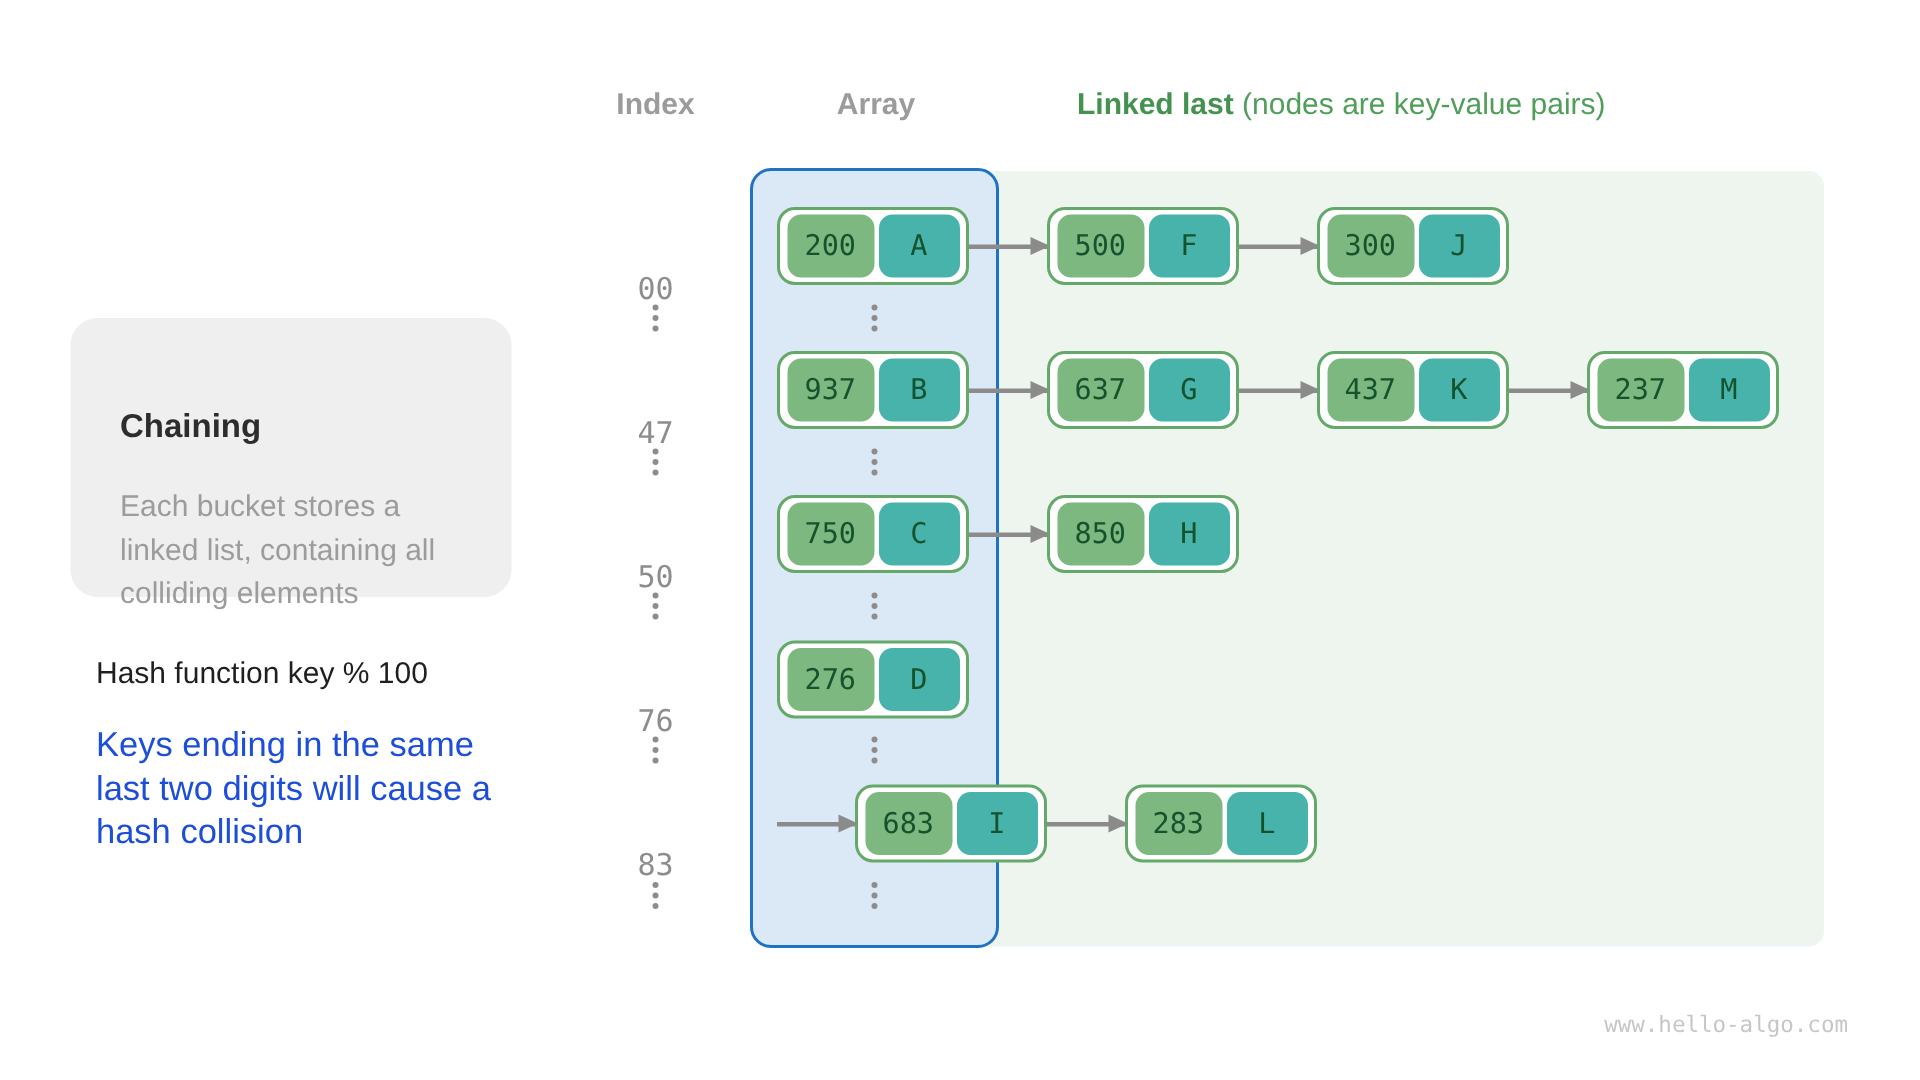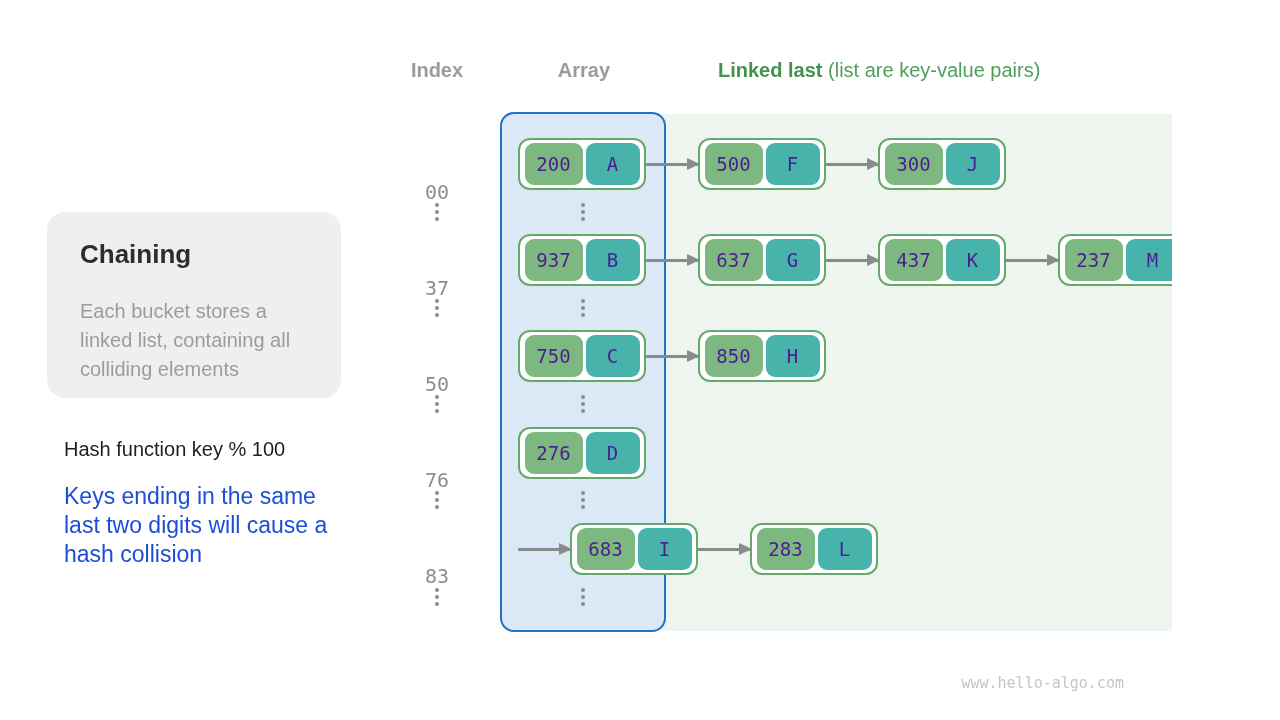--- a/index.html
+++ b/index.html
@@ -1,17 +1,17 @@
 <!DOCTYPE html>
 <html><head>
 <meta charset="utf-8">
 <style>
   html,body { margin:0; padding:0; background:#ffffff; }
   .canvas {
-    position:relative; width:1172px; height:720px; background:#ffffff;
+    position:relative; width:1280px; height:720px; background:#ffffff;
     font-family:"Liberation Sans", sans-serif; overflow:hidden;
   }
 
   
   .col-header {
     position:absolute; top:57px; font-size:20px; font-weight:bold;
     color:#9b9b9b; text-align:center; width:140px; line-height:26px;
   }
   .hdr-index { left:367px; }
   .hdr-array { left:514px; }
@@ -20,21 +20,21 @@
     color:#4f9e5a; white-space:nowrap;
   }
   .hdr-ll .bold { font-weight:bold; color:#43934f; }
 
   
   .info-box {
     position:absolute; left:47px; top:212px; width:294px; height:186px;
     background:#efefef; border-radius:18px; box-sizing:border-box;
     padding:27px 20px 0 33px;
   }
-  .info-title { font-size:26px; font-weight:bold; color:#2d2d2d; }
+  .info-title { font-size:22px; font-weight:bold; color:#2d2d2d;margin-top:32px; }
   .info-body  { margin-top:27px; font-size:20px; color:#9c9c9c; line-height:29px; width:242px; }
 
   .hash-title {
     position:absolute; left:64px; top:436px; font-size:20px; color:#1f1f1f; line-height:26px;text-align:right;
   }
   .hash-body {
     position:absolute; left:64px; top:482px; font-size:23px; color:#1d4ed8;
     line-height:29px; width:272px;
   }
 
@@ -73,21 +73,21 @@
   .chain-row { position:absolute; left:518px; display:flex; align-items:center; }
   .r0{top:138px}.r1{top:234px}.r2{top:330px}.r3{top:427px}.r4{top:523px}
 
   .node {
     width:128px; height:52px; box-sizing:border-box; background:#ffffff;
     border:2px solid #64a96a; border-radius:12px;
     display:flex; align-items:center; justify-content:center; gap:3px;
     flex:0 0 auto;
   }
   .cell {
-    height:42px; border-radius:9px; color:#4c1d95;
+    height:42px; border-radius:9px; color:#14532d;
     font-family:"DejaVu Sans Mono", monospace; font-size:19px;
     display:flex; align-items:center; justify-content:center;
   }
   .key { width:58px; background:#7cb87f; }
   .val { width:54px; background:#47b3ab; }
 
   .arrow { position:relative; width:52px; height:3px; background:#8b8b8b; flex:0 0 auto; }
   .arrow::after {
     content:''; position:absolute; right:-2px; top:50%; transform:translateY(-50%);
     width:0; height:0;
@@ -100,35 +100,35 @@
     font-family:"DejaVu Sans Mono", monospace; font-size:15px; color:#c6c6c6;
   }
 </style>
 </head>
 <body>
 
 <div class="canvas">
 
   <div class="col-header hdr-index">Index</div>
   <div class="col-header hdr-array">Array</div>
-  <div class="hdr-ll"><span class="bold">Linked last</span><span> (list are key-value pairs)</span></div>
+  <div class="hdr-ll"><span class="bold">Linked last</span><span> (nodes are key-value pairs)</span></div>
 
   <div class="info-box">
     <div class="info-title">Chaining</div>
     <div class="info-body">Each bucket stores a linked list, containing all colliding elements</div>
   </div>
 
   <div class="hash-title">Hash function key % 100</div>
   <div class="hash-body">Keys ending in the same last two digits will cause a hash collision</div>
 
   <div class="list-region"></div>
   <div class="array-region"></div>
 
   <div class="idx i0">00</div>
-  <div class="idx i1">37</div>
+  <div class="idx i1">47</div>
   <div class="idx i2">50</div>
   <div class="idx i3">76</div>
   <div class="idx i4">83</div>
 
   <div class="dots d-i0">
       <i></i>
       <i></i>
       <i></i>
     </div>
   <div class="dots d-i1">

